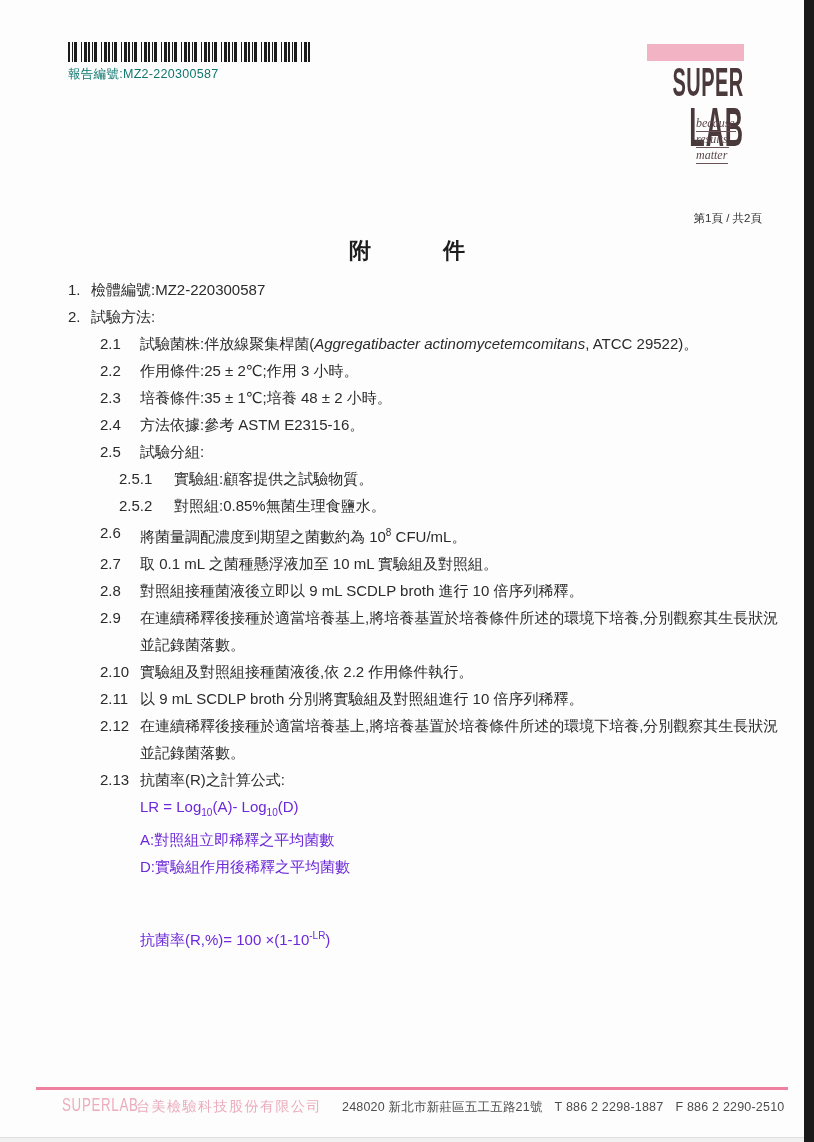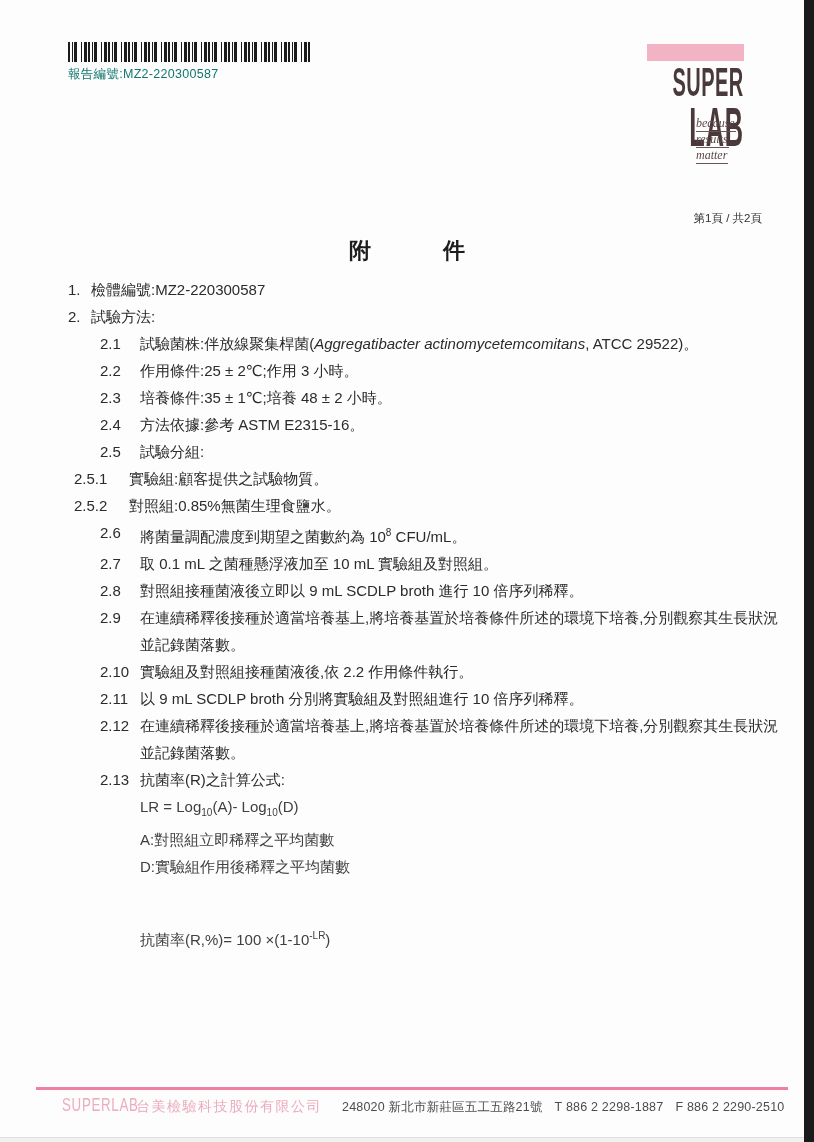--- a/index.html
+++ b/index.html
@@ -54,22 +54,22 @@
     font-size:22px; font-weight:bold; color:#1d1d1d;
   }
 
   
   .content { position:absolute; left:0; top:276px; width:782px; }
   .row { display:flex; font-size:15px; line-height:27px; color:#2b2b2b; }
   .row .num { flex:none; }
   .row .text { flex:1; }
   .l1 { padding-left:68px; }  .l1 .num { width:23px; }
   .l2 { padding-left:100px; } .l2 .num { width:40px; }
-  .l3 { padding-left:74px; } .l3 .num { width:55px; }
-  .formula { padding-left:140px; font-size:15px; line-height:27px; color:#404040; }
+  .l3 { padding-left:119px; } .l3 .num { width:55px; }
+  .formula { padding-left:140px; font-size:15px; line-height:27px; color:#6d28d9; }
   .rate-line { margin-top:42px; }
   sup { font-size:10px; vertical-align:super; }
   sub { font-size:10px; vertical-align:sub; }
   i { font-style:italic; }
 
   
   .footer-divider {
     position:absolute; left:36px; top:1087px; width:752px; height:3px; background:#f0809f;
   }
   .footer-row {

